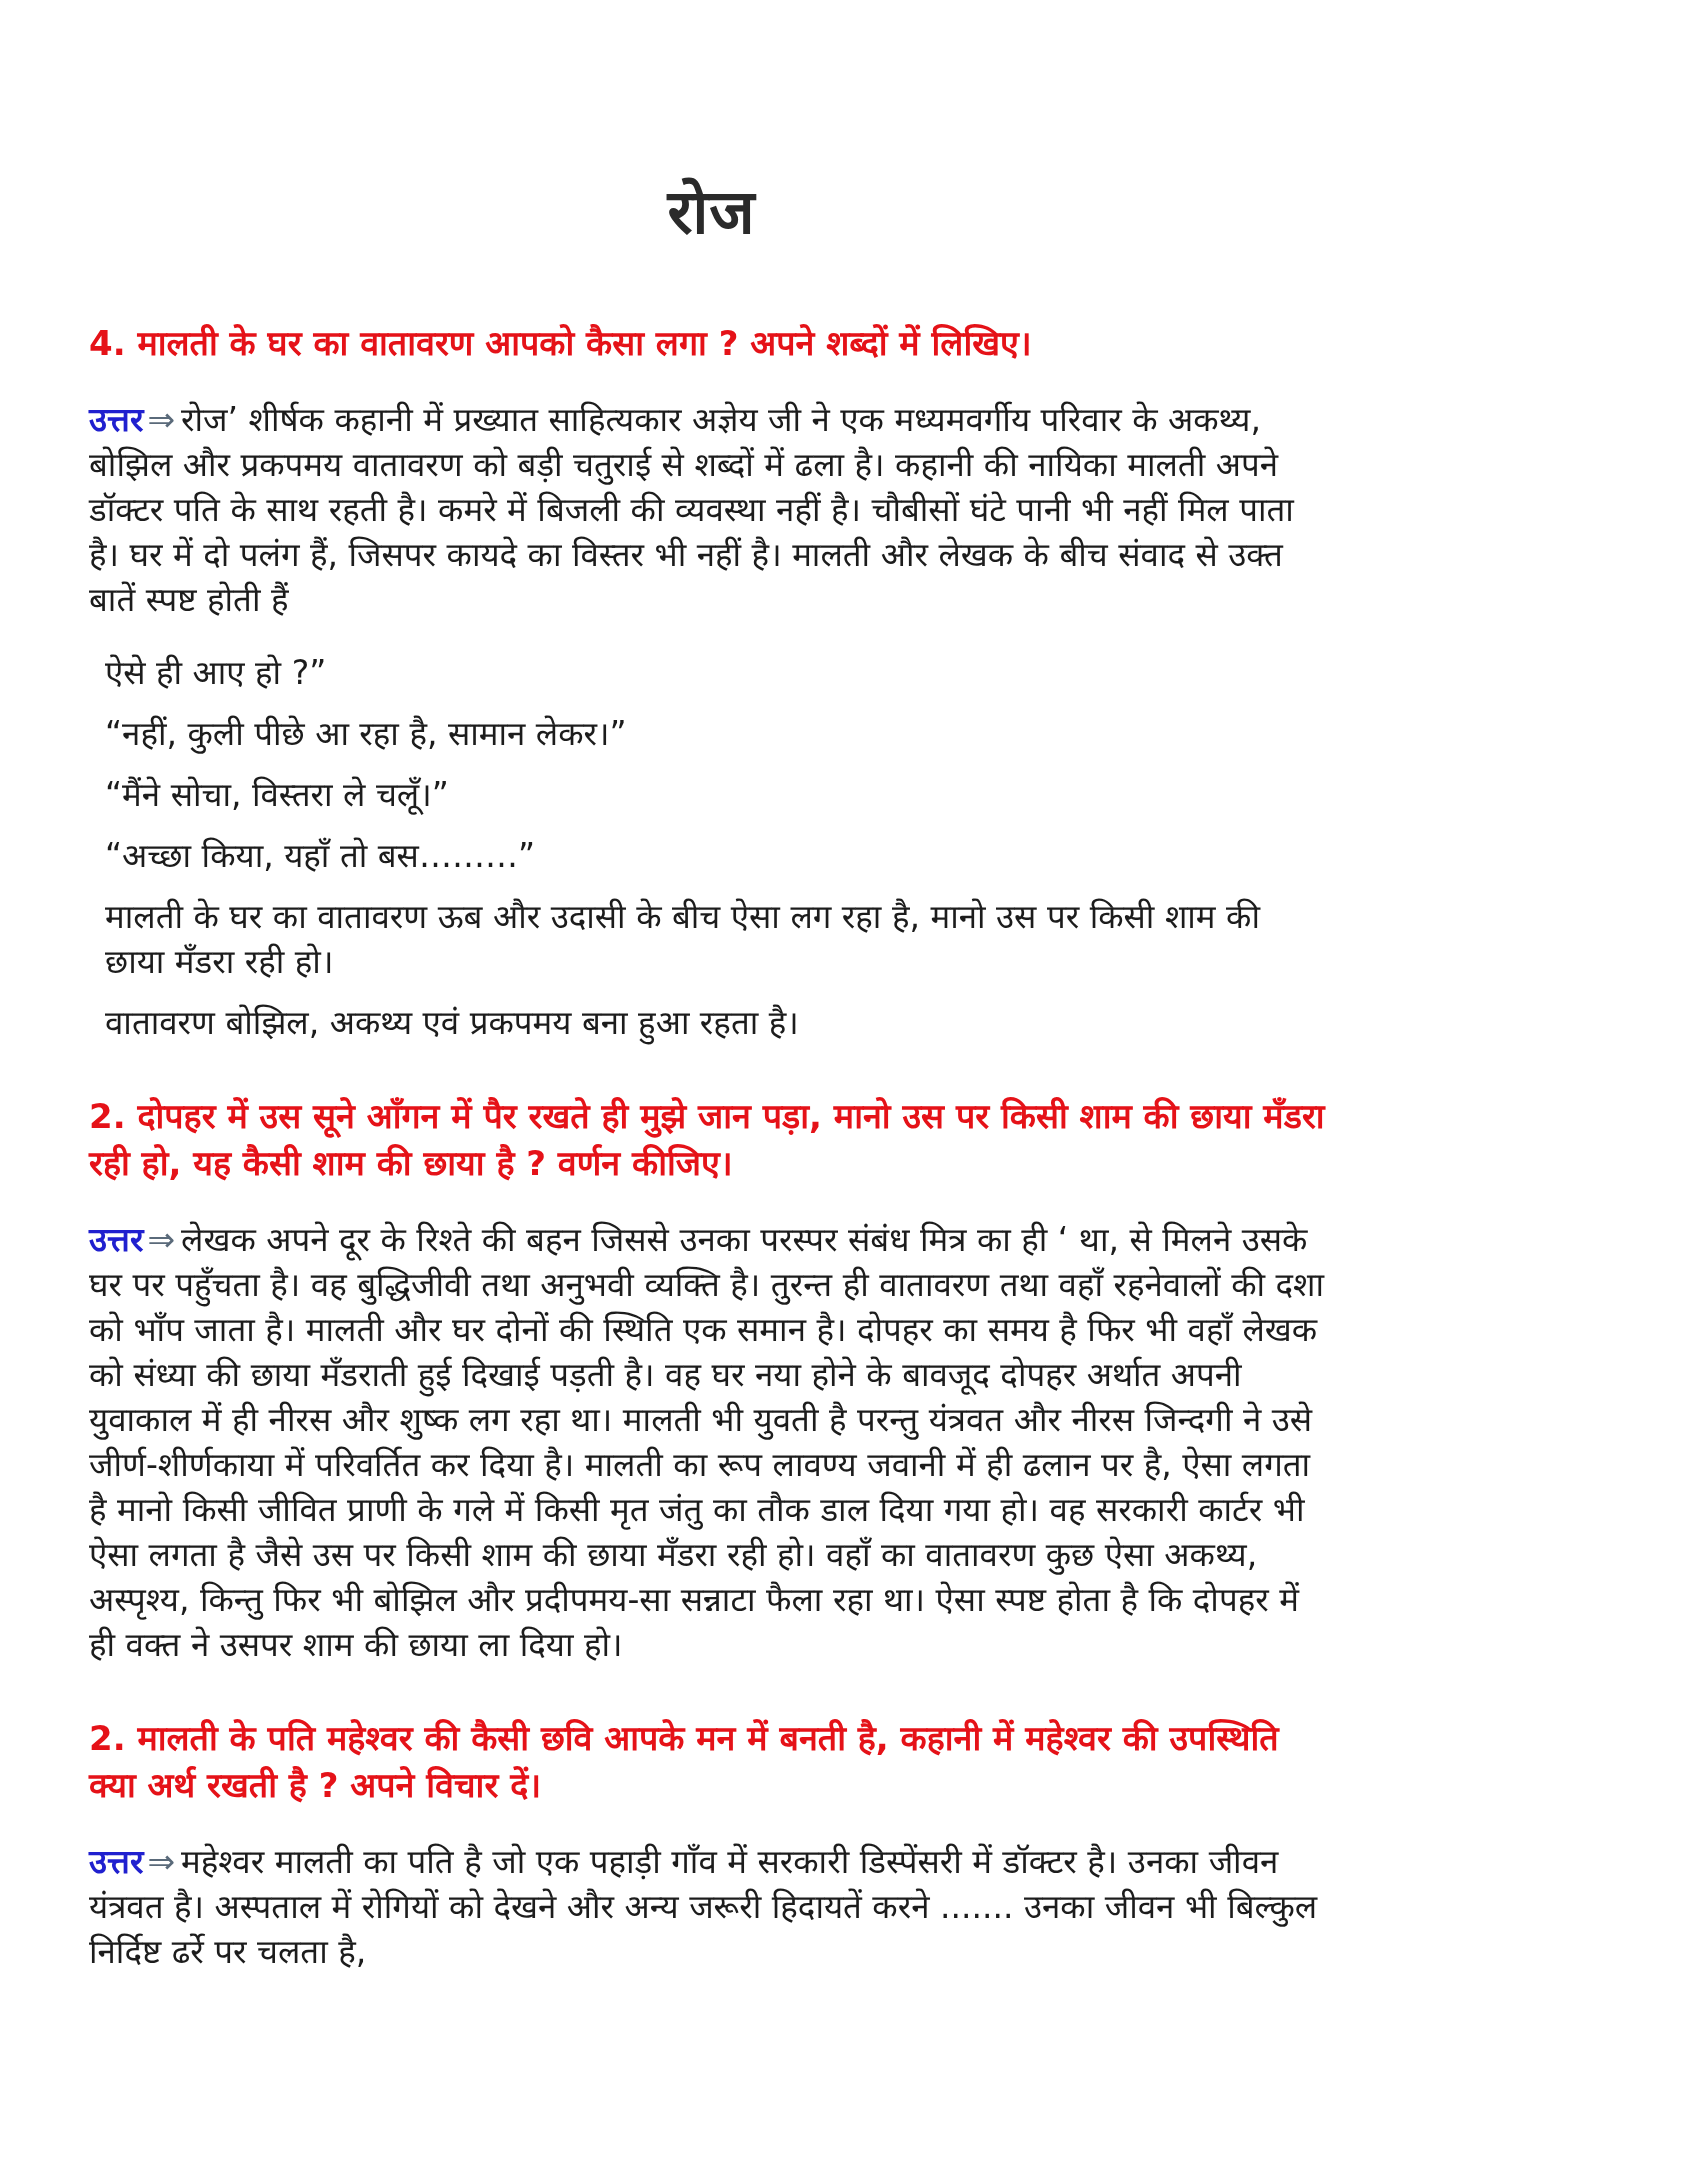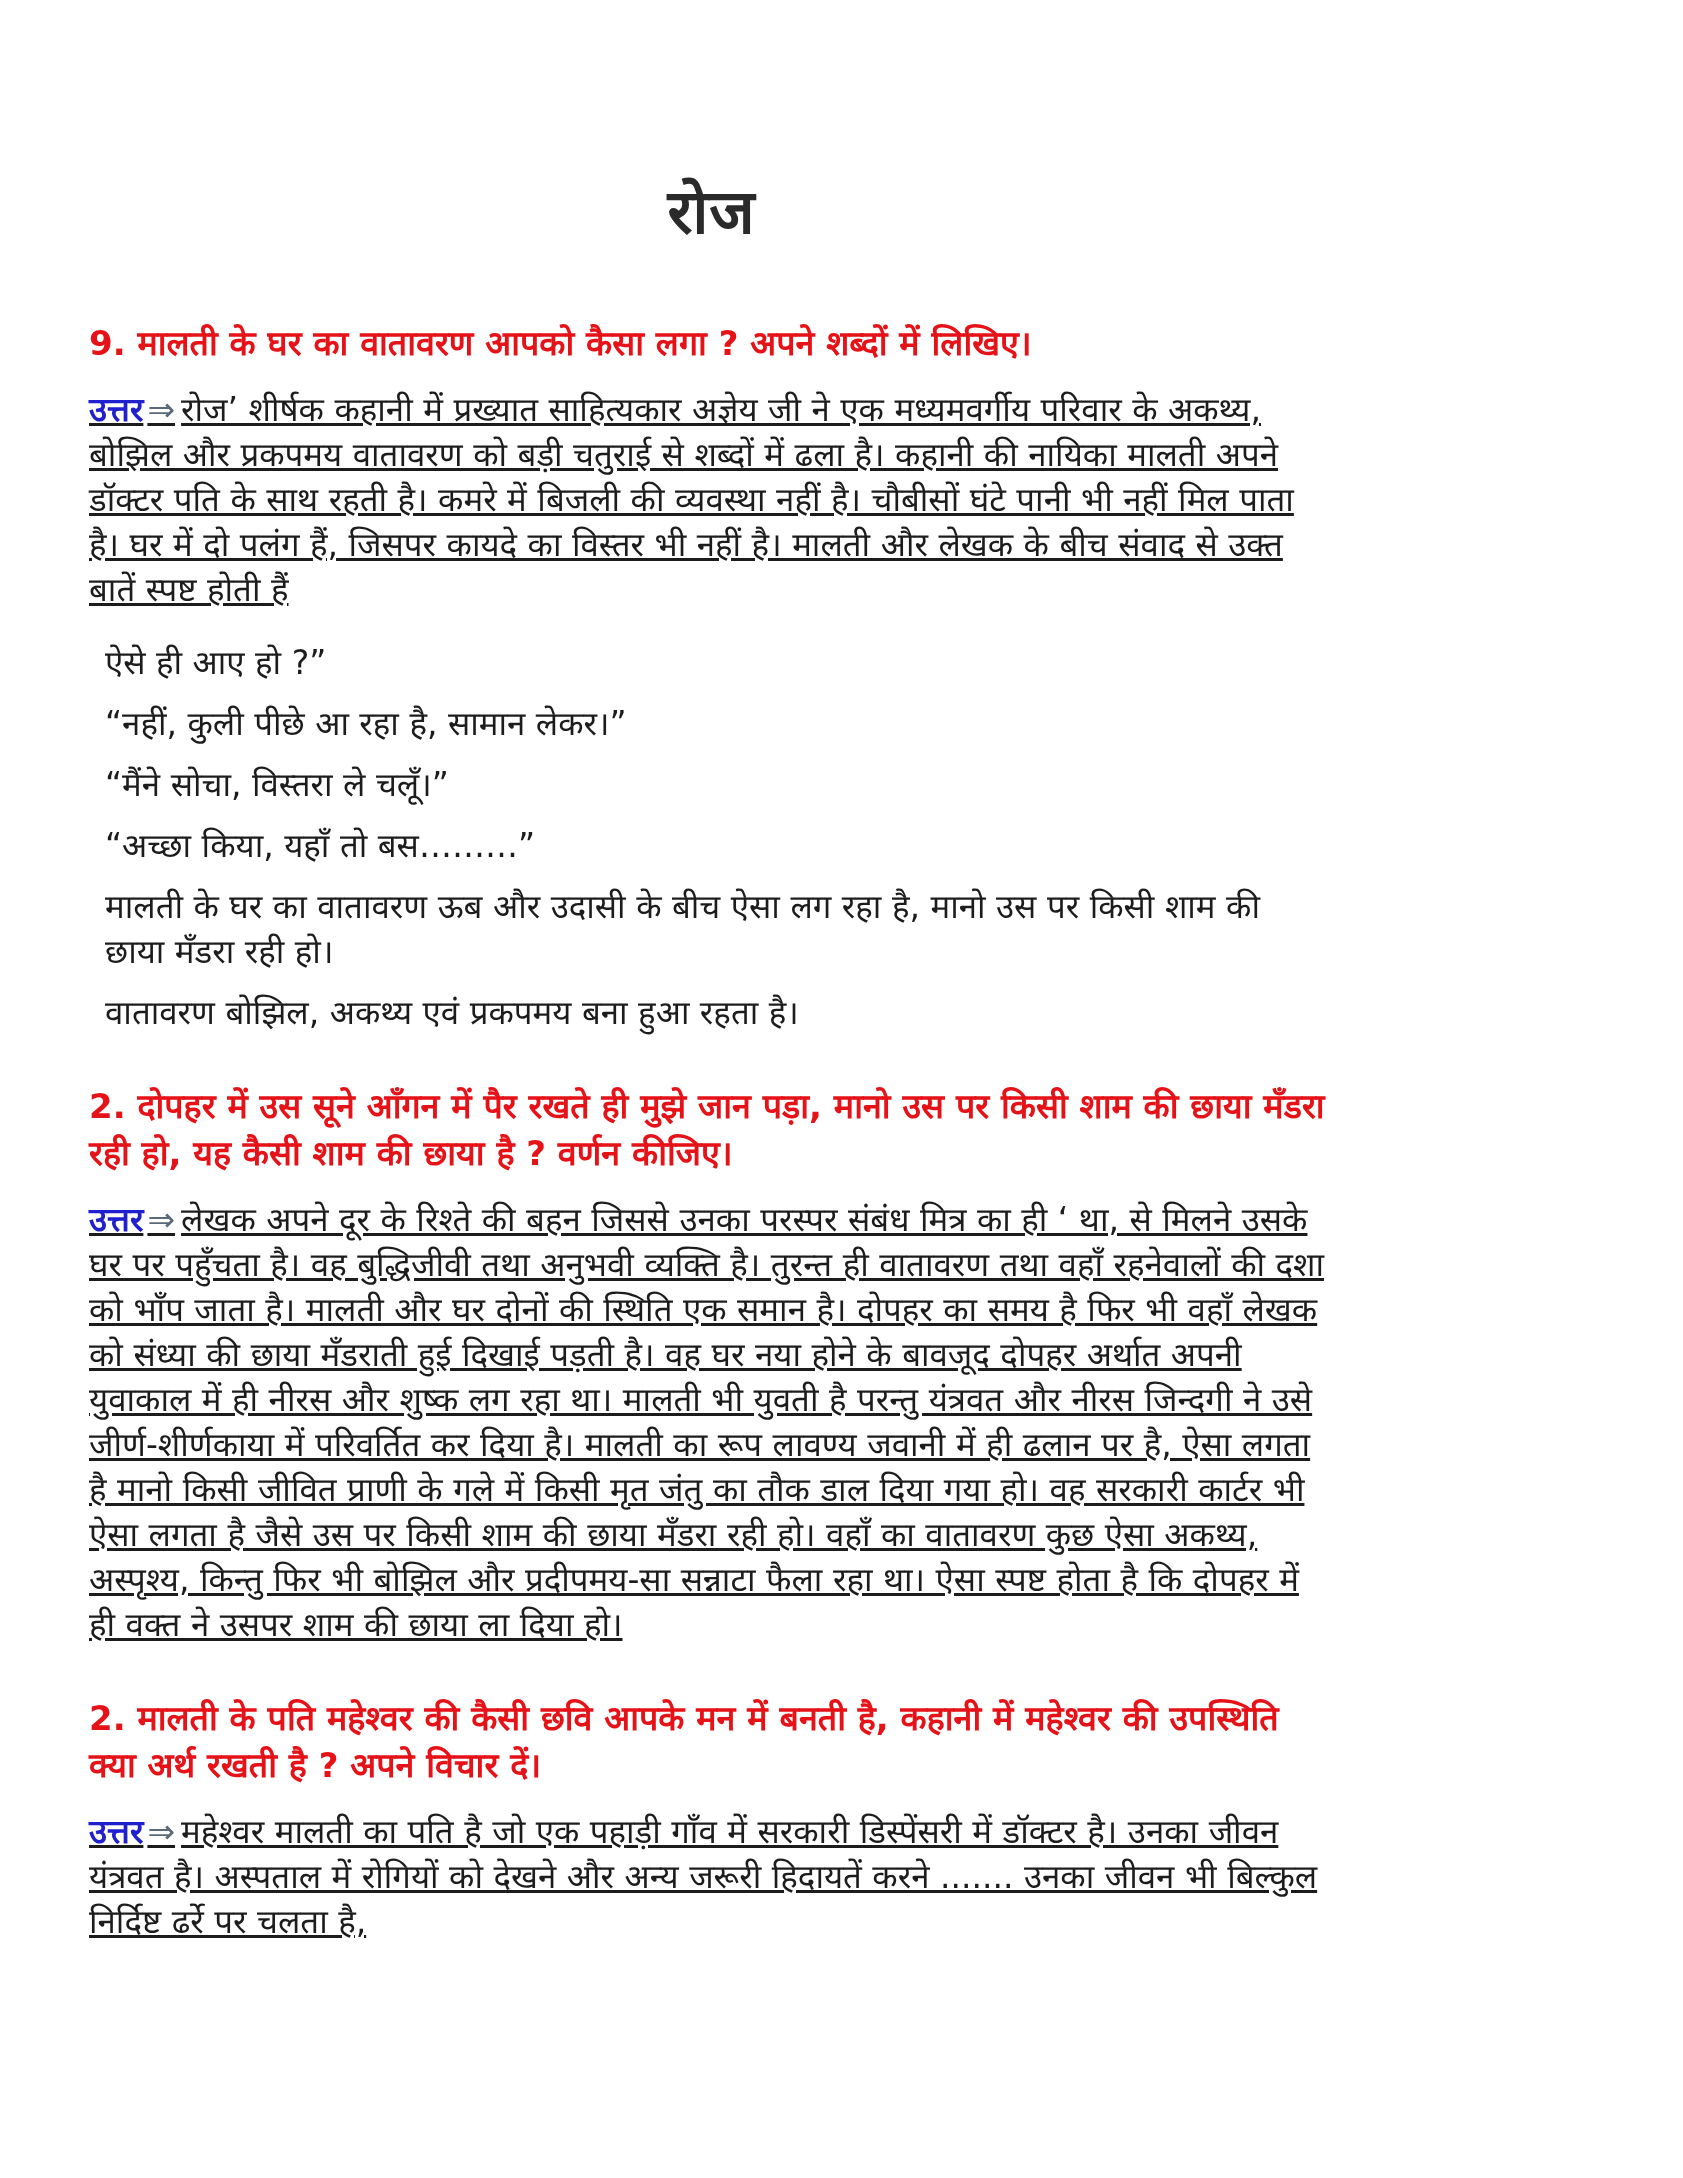--- a/index.html
+++ b/index.html
@@ -31,23 +31,22 @@
   .question {
     color: #e51218;
     font-weight: 700;
     font-size: 34px;
     line-height: 47px;
     margin: 48px 0 0 0;
   }
   .answer {
     font-size: 33px;
     line-height: 45px;
-    margin: 20px 0 0 0;
+    margin: 30px 0 0 0;
     color: #1c1c1c;
-    text-decoration: underline;
   }
   .ans-label {
     color: #2020cf;
     font-weight: 700;
   }
   .arrow {
     color: #5a6a7a;
     font-weight: 400;
     padding: 0 6px 0 4px;
   }
@@ -60,21 +59,21 @@
     margin: 16px;
   }
 </style>
 </head>
 <body>
 
 <div class="page">
 
   <h1 class="doc-title">रोज</h1>
 
-  <p class="question">9. मालती के घर का वातावरण आपको कैसा लगा ? अपने शब्दों में लिखिए।</p>
+  <p class="question">4. मालती के घर का वातावरण आपको कैसा लगा ? अपने शब्दों में लिखिए।</p>
 
   <p class="answer">
     <span class="ans-label">उत्तर</span><span class="arrow">⇒</span><span>रोज’ शीर्षक कहानी में प्रख्यात साहित्यकार अज्ञेय जी ने एक मध्यमवर्गीय परिवार के अकथ्य, बोझिल और प्रकपमय वातावरण को बड़ी चतुराई से शब्दों में ढला है। कहानी की नायिका मालती अपने डॉक्टर पति के साथ रहती है। कमरे में बिजली की व्यवस्था नहीं है। चौबीसों घंटे पानी भी नहीं मिल पाता है। घर में दो पलंग हैं, जिसपर कायदे का विस्तर भी नहीं है। मालती और लेखक के बीच संवाद से उक्त बातें स्पष्ट होती हैं</span>
   </p>
 
   <div class="dialogue">
     <div>ऐसे ही आए हो ?”</div>
     <div>“नहीं, कुली पीछे आ रहा है, सामान लेकर।”</div>
     <div>“मैंने सोचा, विस्तरा ले चलूँ।”</div>
     <div>“अच्छा किया, यहाँ तो बस………”</div>

